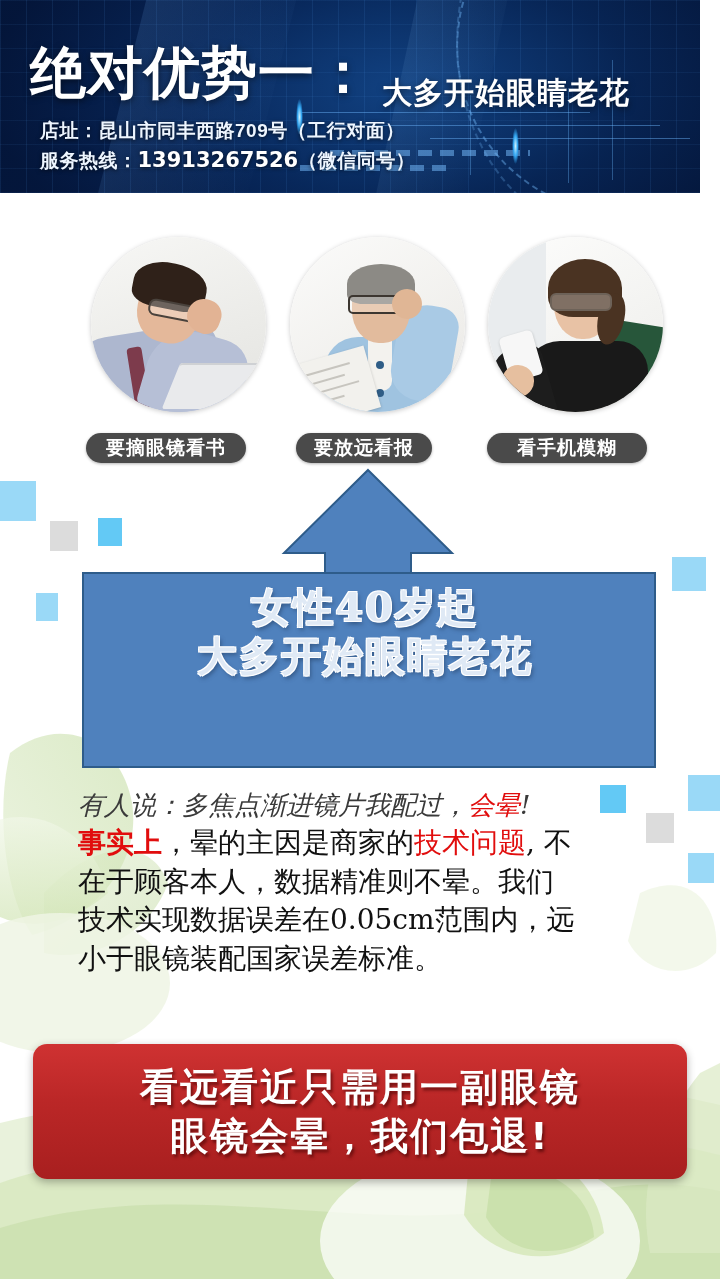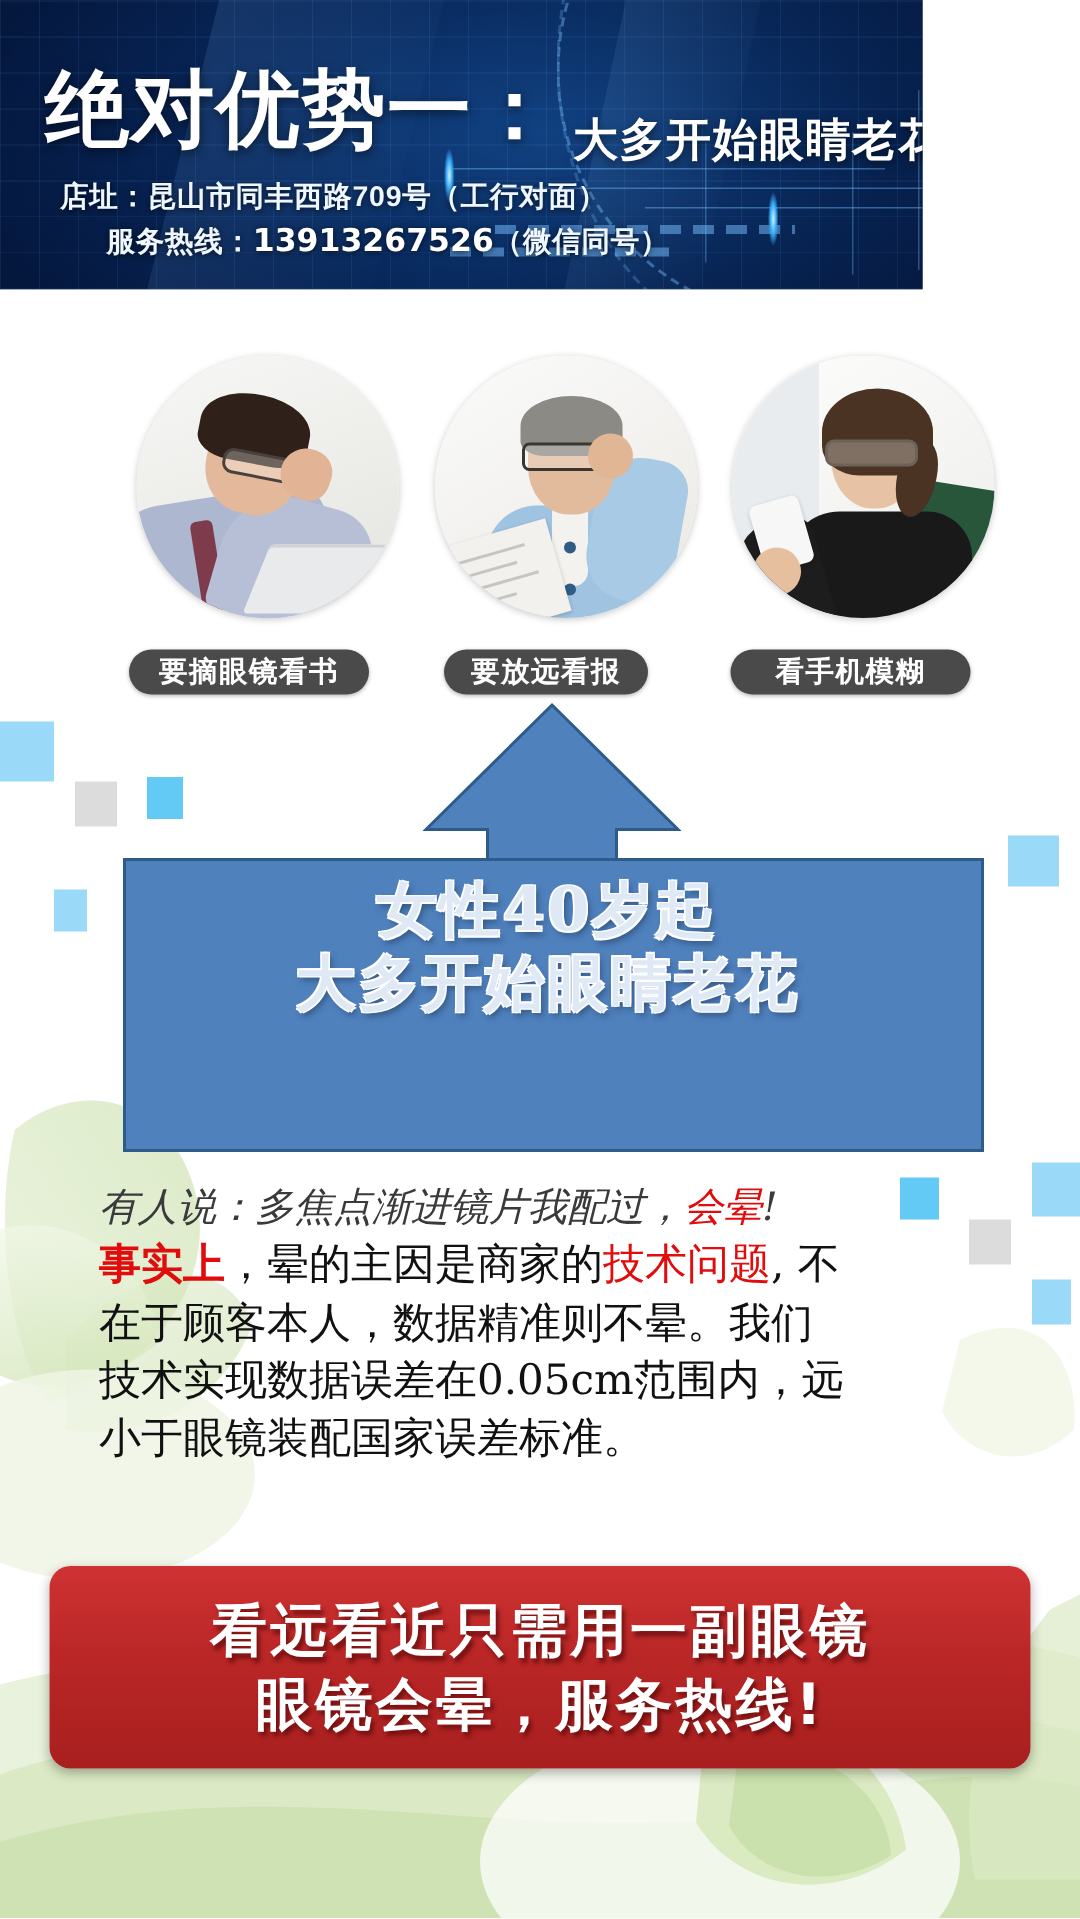--- a/index.html
+++ b/index.html
@@ -5,21 +5,21 @@
   html,body{margin:0;padding:0;}
   body{
     width:720px;height:1279px;overflow:hidden;
     font-family:"Liberation Sans","DejaVu Sans",sans-serif;
     background:#ffffff;position:relative;
   }
   .page{position:relative;width:720px;height:1279px;overflow:hidden;background:#fff;}
 
   
   .header{
-    position:absolute;left:0;top:0;width:615px;height:193px;overflow:hidden;
+    position:absolute;left:0;top:0;width:700px;height:193px;overflow:hidden;
     background:
       radial-gradient(ellipse 420px 200px at 58% 46%, rgba(18,66,130,.95) 0%, rgba(8,37,85,.85) 55%, rgba(4,22,58,.9) 100%),
       linear-gradient(110deg,#021034 0%,#04215c 28%,#063a7e 52%,#042454 76%,#010b26 100%);
   }
   .hdr-grid{
     position:absolute;inset:0;
     background-image:
       repeating-linear-gradient(90deg, rgba(90,170,255,.10) 0 1px, transparent 1px 26px),
       repeating-linear-gradient(0deg, rgba(90,170,255,.07) 0 1px, transparent 1px 24px);
   }
@@ -67,21 +67,21 @@
   .hdr-addr{
     position:absolute;left:40px;top:118px;
     font-family:Liberation Sans, sans-serif;
     font-size:19px;font-weight:bold;color:#eef6ff;letter-spacing:.5px;
     text-shadow:0 1px 4px rgba(0,0,0,.7);white-space:nowrap;text-align:right;
   }
   .hdr-tel{
     position:absolute;left:40px;top:148px;
     font-family:"DejaVu Sans","Liberation Sans",sans-serif;
     font-size:19px;font-weight:bold;color:#eef6ff;letter-spacing:.5px;
-    text-shadow:0 1px 4px rgba(0,0,0,.7);white-space:nowrap;margin-left:31px;
+    text-shadow:0 1px 4px rgba(0,0,0,.7);white-space:nowrap;
   }
   .hdr-tel .num{font-size:21px;color:#ffffff;letter-spacing:0;}
 
   
   .body-bg{position:absolute;left:0;top:193px;width:720px;height:1086px;background:#ffffff;overflow:hidden;}
   .leafwrap{position:absolute;inset:0;overflow:hidden;}
   .sq{position:absolute;}
   .sq-blue{background:#9ad9f7;}
   .sq-blue-d{background:#63c9f5;}
   .sq-gray{background:#dcdcdc;}
@@ -156,21 +156,21 @@
     font-family:"DejaVu Serif","Liberation Serif",serif;
     font-size:40px;font-weight:bold;line-height:1.22;
     color:#dfe9f5;letter-spacing:2px;
     text-shadow:
       -1px -1px 0 #ffffff, 1px -1px 0 #ffffff, -1px 1px 0 #ffffff, 1px 1px 0 #ffffff,
       2px 3px 4px rgba(40,70,110,.75);
   }
 
   
   .para{
-    position:absolute;left:66px;top:788px;width:570px;
+    position:absolute;left:78px;top:788px;width:570px;
     font-family:"DejaVu Serif","Liberation Serif",serif;
     font-size:28px;line-height:1.38;color:#111;letter-spacing:0px;
   }
   .para .l1{font-style:italic;color:#3a3a3a;font-size:26px;}
   .para .red{color:#e10d0d;}
   .para .bold{font-weight:bold;}
 
   
   .redbanner{
     position:absolute;left:33px;top:1044px;width:654px;height:135px;
@@ -338,16 +338,16 @@
   <div class="para">
     <div class="l1"><span>有人说：多焦点渐进镜片我配过，</span><span class="red">会晕</span><span>!</span></div>
     <div><span class="red bold">事实上</span><span>，晕的主因是商家的</span><span class="red">技术问题</span><span>, 不</span></div>
     <div>在于顾客本人，数据精准则不晕。我们</div>
     <div>技术实现数据误差在0.05cm范围内，远</div>
     <div>小于眼镜装配国家误差标准。</div>
   </div>
 
   <div class="redbanner">
     <div>看远看近只需用一副眼镜</div>
-    <div>眼镜会晕，服务热线!</div>
+    <div>眼镜会晕，我们包退!</div>
   </div>
 
 </div>
 
 </body></html>

